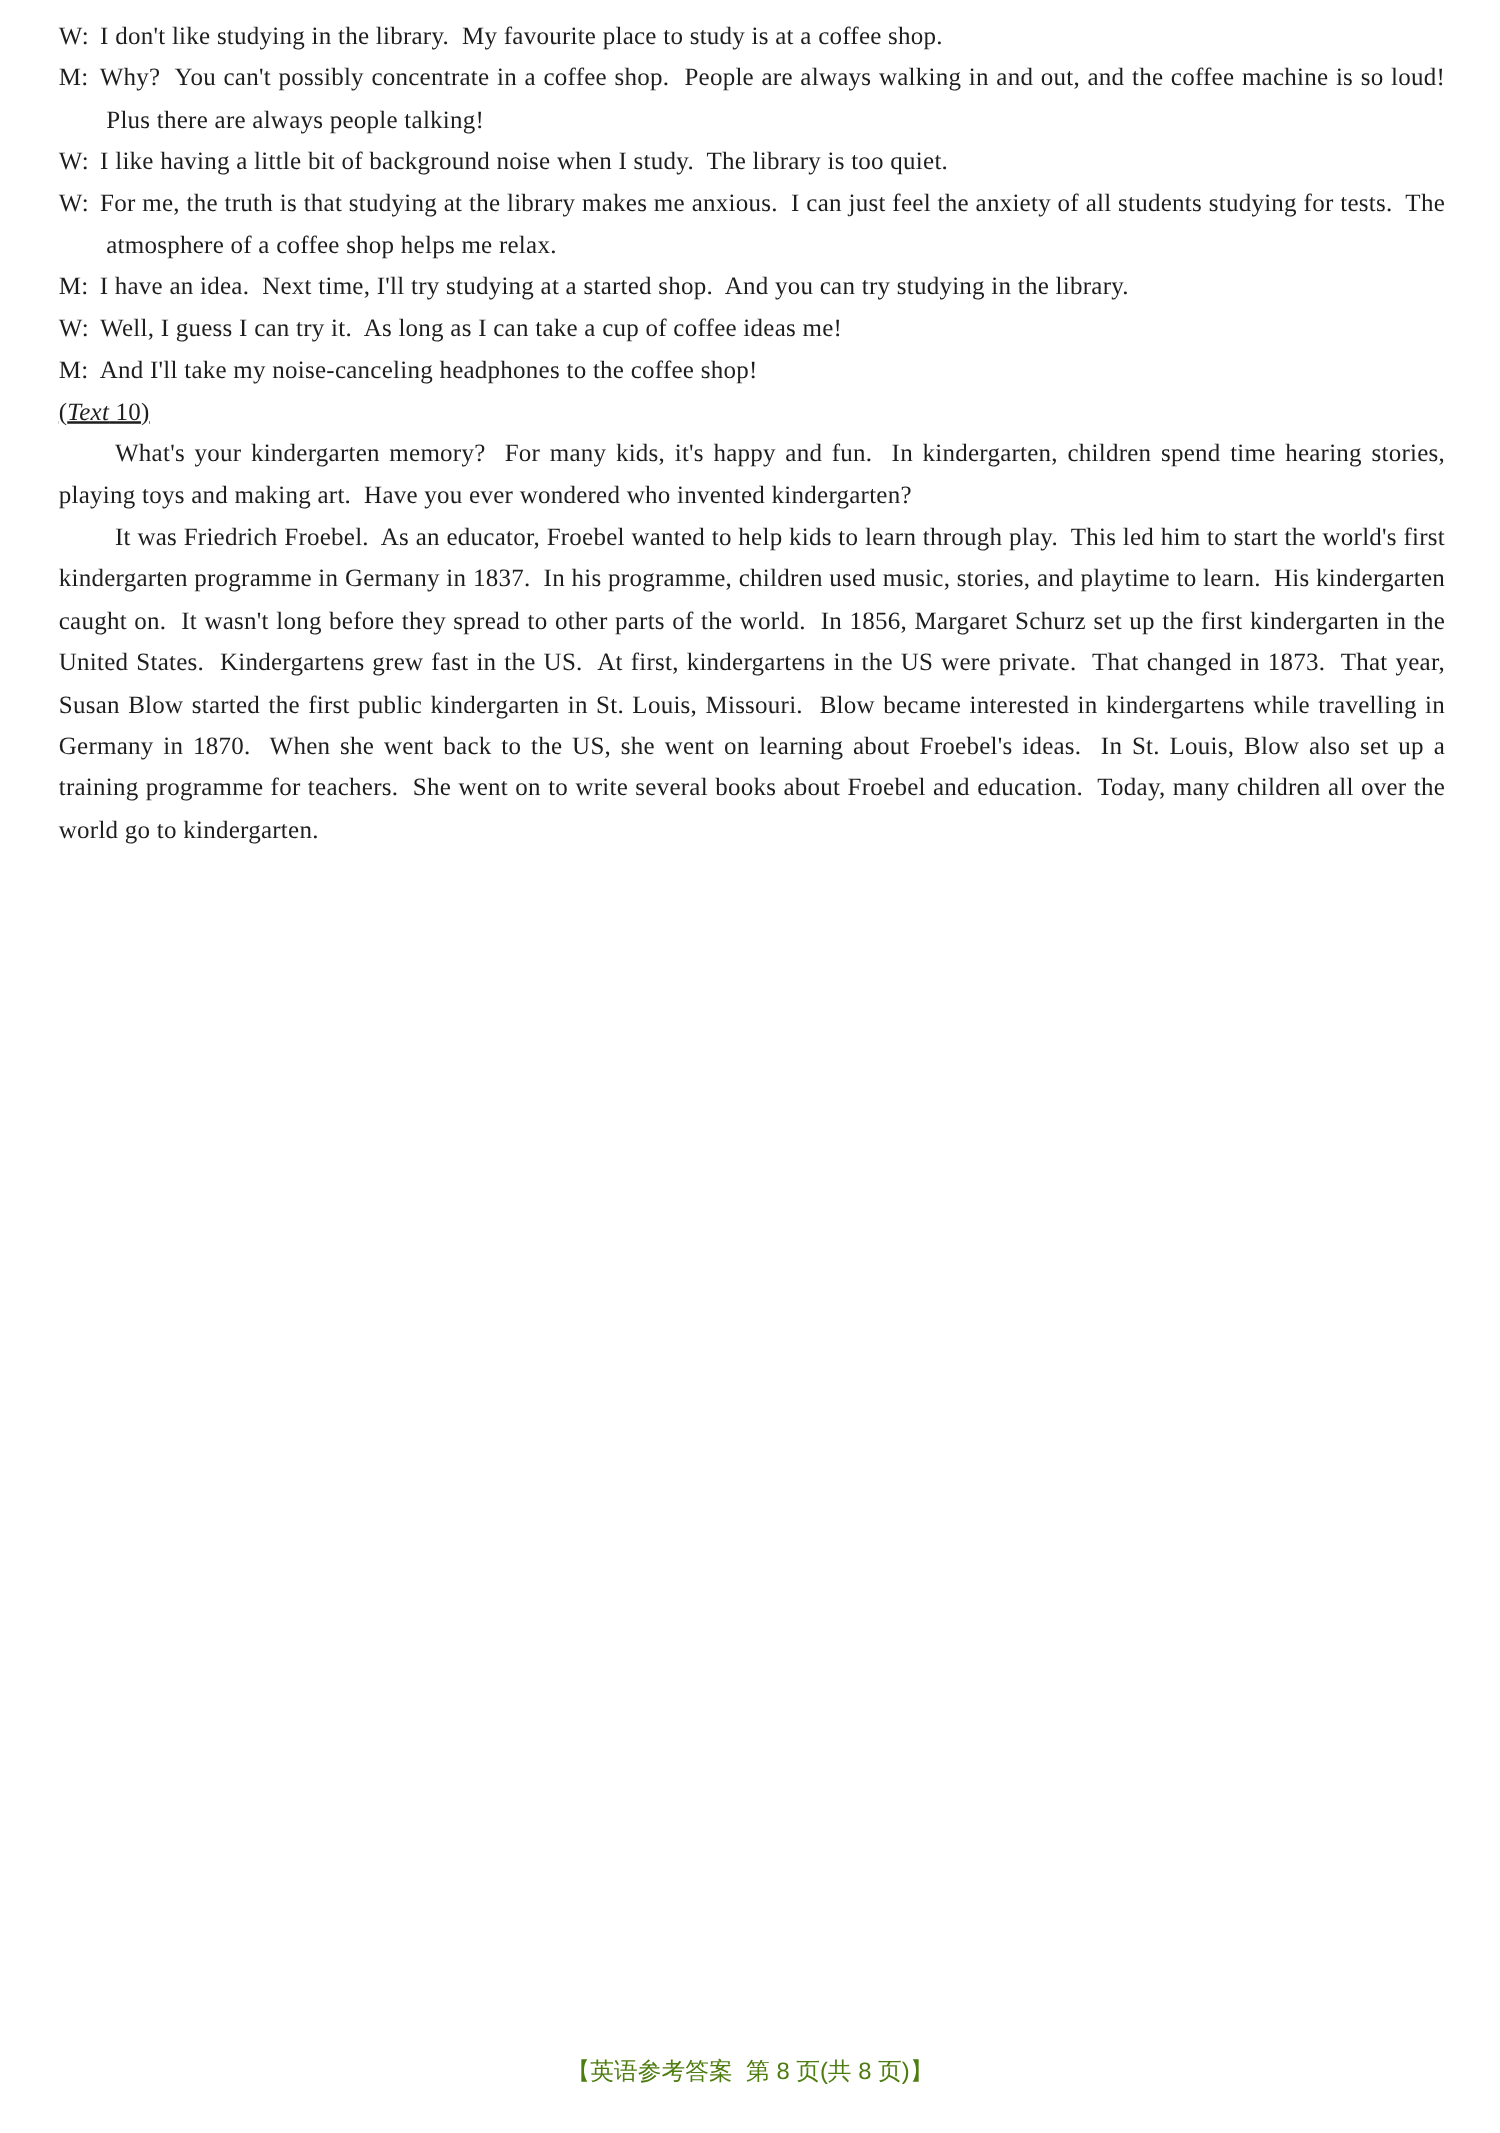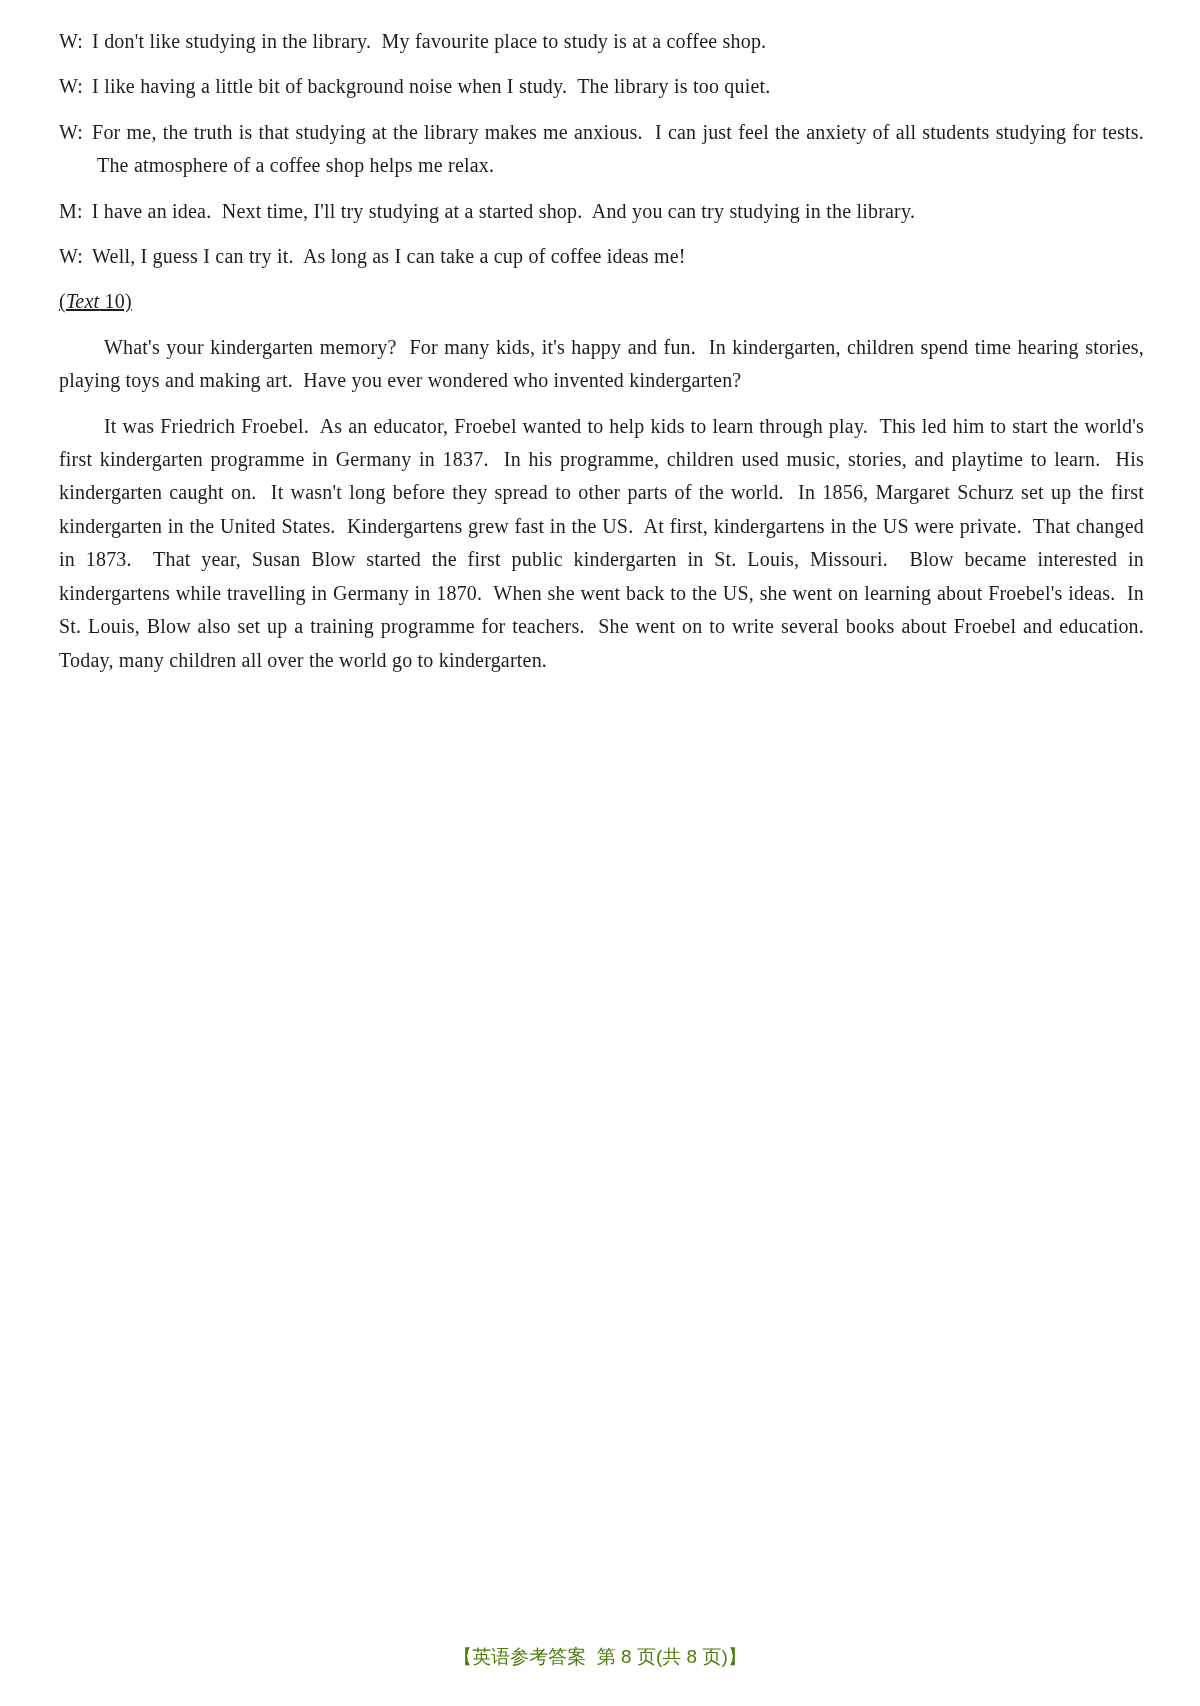--- a/index.html
+++ b/index.html
@@ -16,21 +16,21 @@
     color: #1e1e1e;
     overflow: hidden;
   }
   .content {
     position: absolute;
     top: 13px;
     left: 47px;
     right: 44px;
   }
   .content p {
-    margin: 12px;
+    margin: 0;
     font-size: 20px;
     line-height: 33.4px;
     text-align: justify;
     text-justify: inter-word;
     white-space: pre-wrap;
     letter-spacing: 0.2px;
   }
   .dline {
     padding-left: 38px;
     text-indent: -38px;
@@ -59,24 +59,26 @@
   }
 </style>
 </head>
 <body>
 
 <div class="page">
   <div class="content">
 
     <div>
       <p class="dline"><span class="spk">W:</span><span>I don't like studying in the library.  My favourite place to study is at a coffee shop.</span></p>
+      <p class="dline"><span class="spk">M:</span><span>Why?  You can't possibly concentrate in a coffee shop.  People are always walking in and out, and the coffee machine is so loud!  Plus there are always people talking!</span></p>
       <p class="dline"><span class="spk">W:</span><span>I like having a little bit of background noise when I study.  The library is too quiet.</span></p>
       <p class="dline"><span class="spk">W:</span><span>For me, the truth is that studying at the library makes me anxious.  I can just feel the anxiety of all students studying for tests.  The atmosphere of a coffee shop helps me relax.</span></p>
       <p class="dline"><span class="spk">M:</span><span>I have an idea.  Next time, I'll try studying at a started shop.  And you can try studying in the library.</span></p>
       <p class="dline"><span class="spk">W:</span><span>Well, I guess I can try it.  As long as I can take a cup of coffee ideas me!</span></p>
+      <p class="dline"><span class="spk">M:</span><span>And I'll take my noise-canceling headphones to the coffee shop!</span></p>
     </div>
 
     <p class="tlabel"><span>(</span><i>Text</i><span> 10)</span></p>
 
     <p class="para">What's your kindergarten memory?  For many kids, it's happy and fun.  In kindergarten, children spend time hearing stories, playing toys and making art.  Have you ever wondered who invented kindergarten?</p>
     <p class="para">It was Friedrich Froebel.  As an educator, Froebel wanted to help kids to learn through play.  This led him to start the world's first kindergarten programme in Germany in 1837.  In his programme, children used music, stories, and playtime to learn.  His kindergarten caught on.  It wasn't long before they spread to other parts of the world.  In 1856, Margaret Schurz set up the first kindergarten in the United States.  Kindergartens grew fast in the US.  At first, kindergartens in the US were private.  That changed in 1873.  That year, Susan Blow started the first public kindergarten in St. Louis, Missouri.  Blow became interested in kindergartens while travelling in Germany in 1870.  When she went back to the US, she went on learning about Froebel's ideas.  In St. Louis, Blow also set up a training programme for teachers.  She went on to write several books about Froebel and education.  Today, many children all over the world go to kindergarten.</p>
 
   </div>
 
   <div class="footer">【英语参考答案  第 8 页(共 8 页)】</div>

